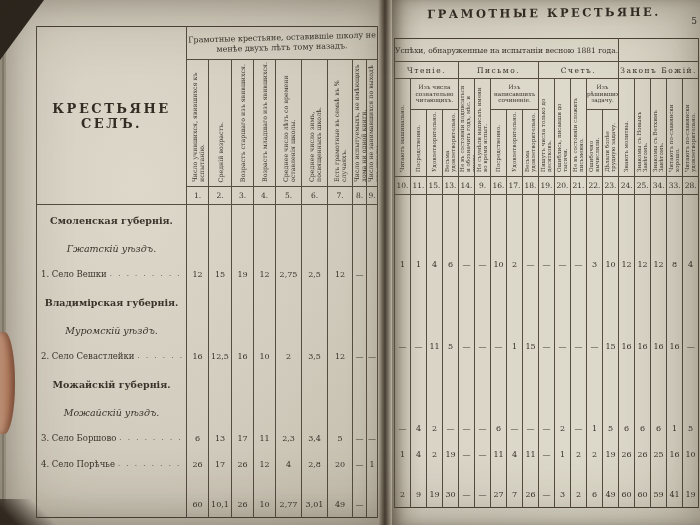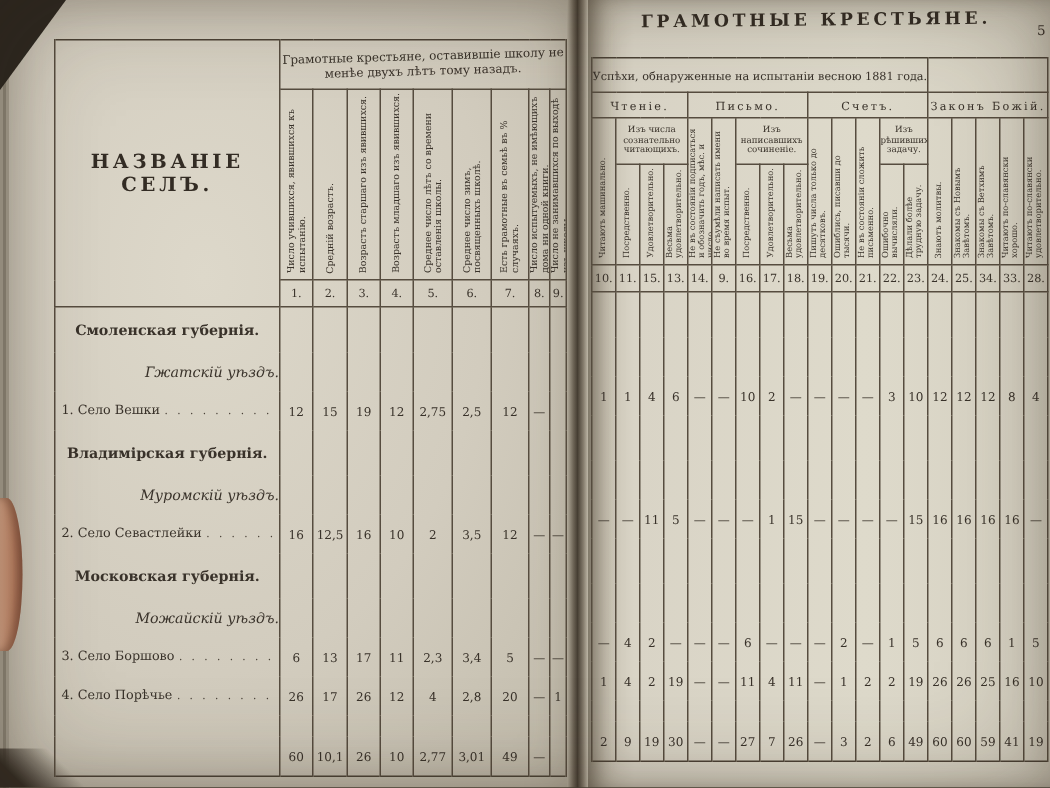--- a/index.html
+++ b/index.html
@@ -70,21 +70,21 @@
     writing-mode:vertical-rl;transform:rotate(180deg);
     display:inline-block;font-size:6.3px;line-height:7px;
     max-height:120px;padding-bottom:2px;text-align:left;
   }
   #rtbl .vt{font-size:5.6px;line-height:6.2px;}
   #rtbl .vt.tall{max-height:90px;}
   #rtbl .vt.short{max-height:60px;}
   tr.numrow td{height:17px;font-size:7.5px;border-bottom:1px solid #564c3f;}
   td.name{text-align:left;}
   td.prov{font-weight:bold;text-align:center;font-size:9.5px;height:30px;}
-  td.dist{font-style:italic;text-align:right;font-size:9.5px;height:26px;}
+  td.dist{font-style:italic;text-align:center;font-size:9.5px;height:26px;}
   td.vil{font-size:8.5px;height:26px;margin-top:20px;}
   td.vil .cellflex{display:flex;align-items:center;padding-left:4px;}
   td.vil .nm{white-space:nowrap;}
   td.vil .dots{flex:1;overflow:hidden;white-space:nowrap;color:#4a4238;
     letter-spacing:2px;font-size:7px;padding-left:3px;}
   td.val{font-size:8px;height:26px;}
   tr.rulerow td{height:14px;border-top:2.5px solid #362f26;}
   tr.totalrow td{height:26px;border-bottom:1.5px solid #4a4135;}
   tr.bodyrow td{border-top:none;border-bottom:none;}
 
@@ -119,21 +119,21 @@
         <col style="width:22px">
         <col style="width:26px">
       <col style="width:26px">
         <col style="width:25px">
         <col style="width:14px">
         <col style="width:11px">
     </colgroup>
     <thead>
       <tr>
         <th class="namehead" rowspan="3">
-          <div class="nh">НАЗВАНІЕ СЕЛЪ.</div>
+          <div class="nh">КРЕСТЬЯНЕ СЕЛЪ.</div>
         </th>
         <th class="spanhead" colspan="9">
           <div>Грамотные крестьяне, оставившіе школу не</div>
           <div>менѣе двухъ лѣтъ тому назадъ.</div>
         </th>
       </tr>
       <tr class="vhrow-l" id="lvh">
           <th class="vh"><span class="vt">Число учившихся, явившихся къ испытанію.</span></th>
           <th class="vh"><span class="vt">Средній возрастъ.</span></th>
           <th class="vh"><span class="vt">Возрастъ старшаго изъ явившихся.</span></th>
@@ -233,21 +233,21 @@
           <td class="val">12,5</td>
           <td class="val">16</td>
           <td class="val">10</td>
           <td class="val">2</td>
           <td class="val">3,5</td>
           <td class="val">12</td>
           <td class="val">—</td>
           <td class="val">—</td>
         </tr>
         <tr class="bodyrow">
-          <td class="name prov">Московская губернія.</td>
+          <td class="name prov">Можайскій губернія.</td>
           <td class="val"></td>
           <td class="val"></td>
           <td class="val"></td>
           <td class="val"></td>
           <td class="val"></td>
           <td class="val"></td>
           <td class="val"></td>
           <td class="val"></td>
           <td class="val"></td>
         </tr>

